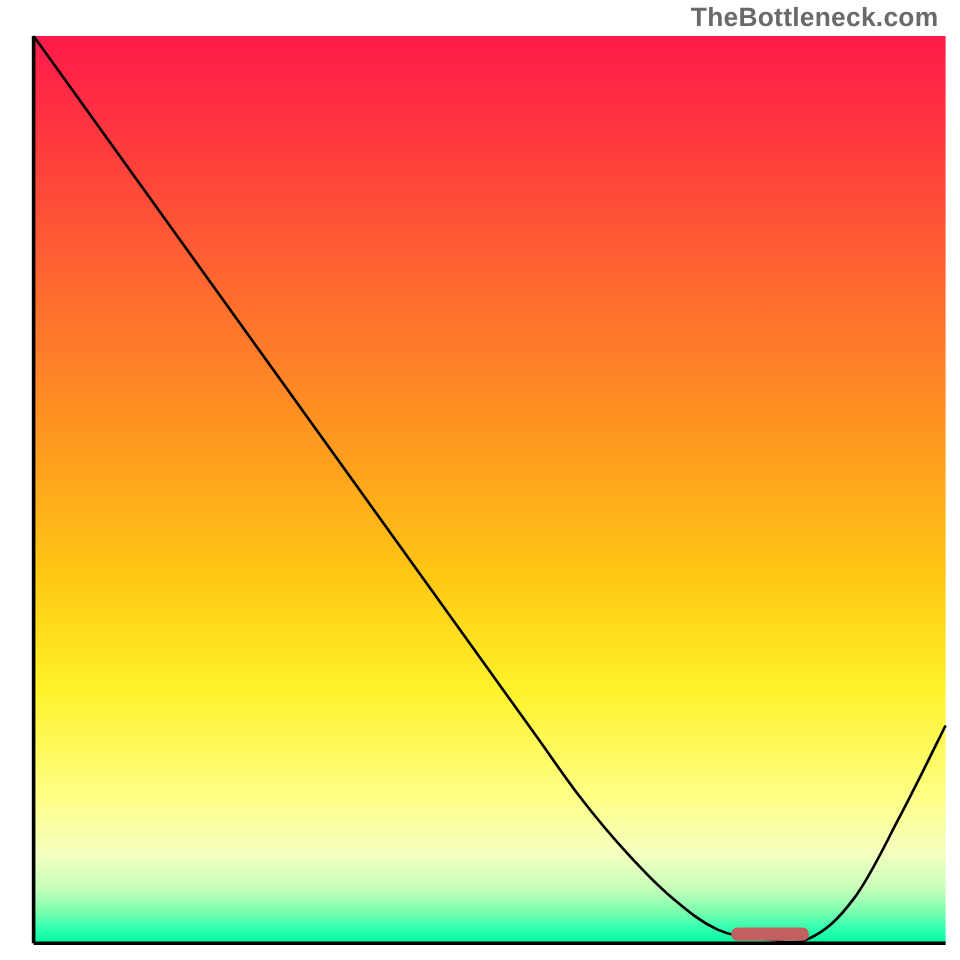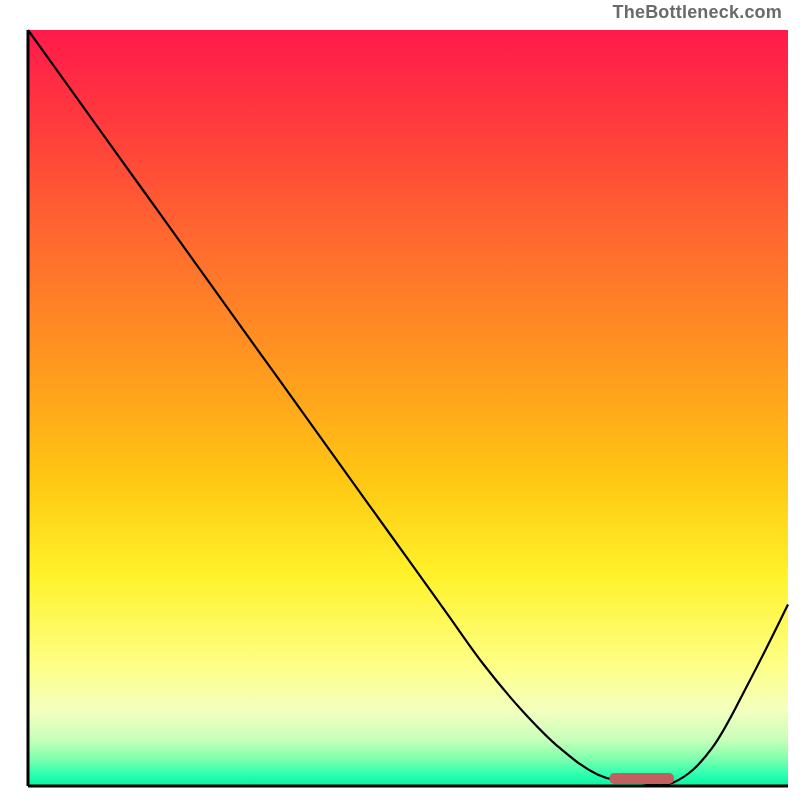--- a/index.html
+++ b/index.html
@@ -12,21 +12,21 @@
   }
   .wrap {
     position: relative;
     width: 800px;
     height: 800px;
   }
   .watermark {
     position: absolute;
     top: 2px;
     right: 18px;
-    font-size: 18px;
+    font-size: 22px;
     font-weight: 600;
     color: #6a6a6a;
     letter-spacing: 0.2px;
     z-index: 5;
   }
   svg.chart {
     position: absolute;
     top: 0;
     left: 0;
   }

